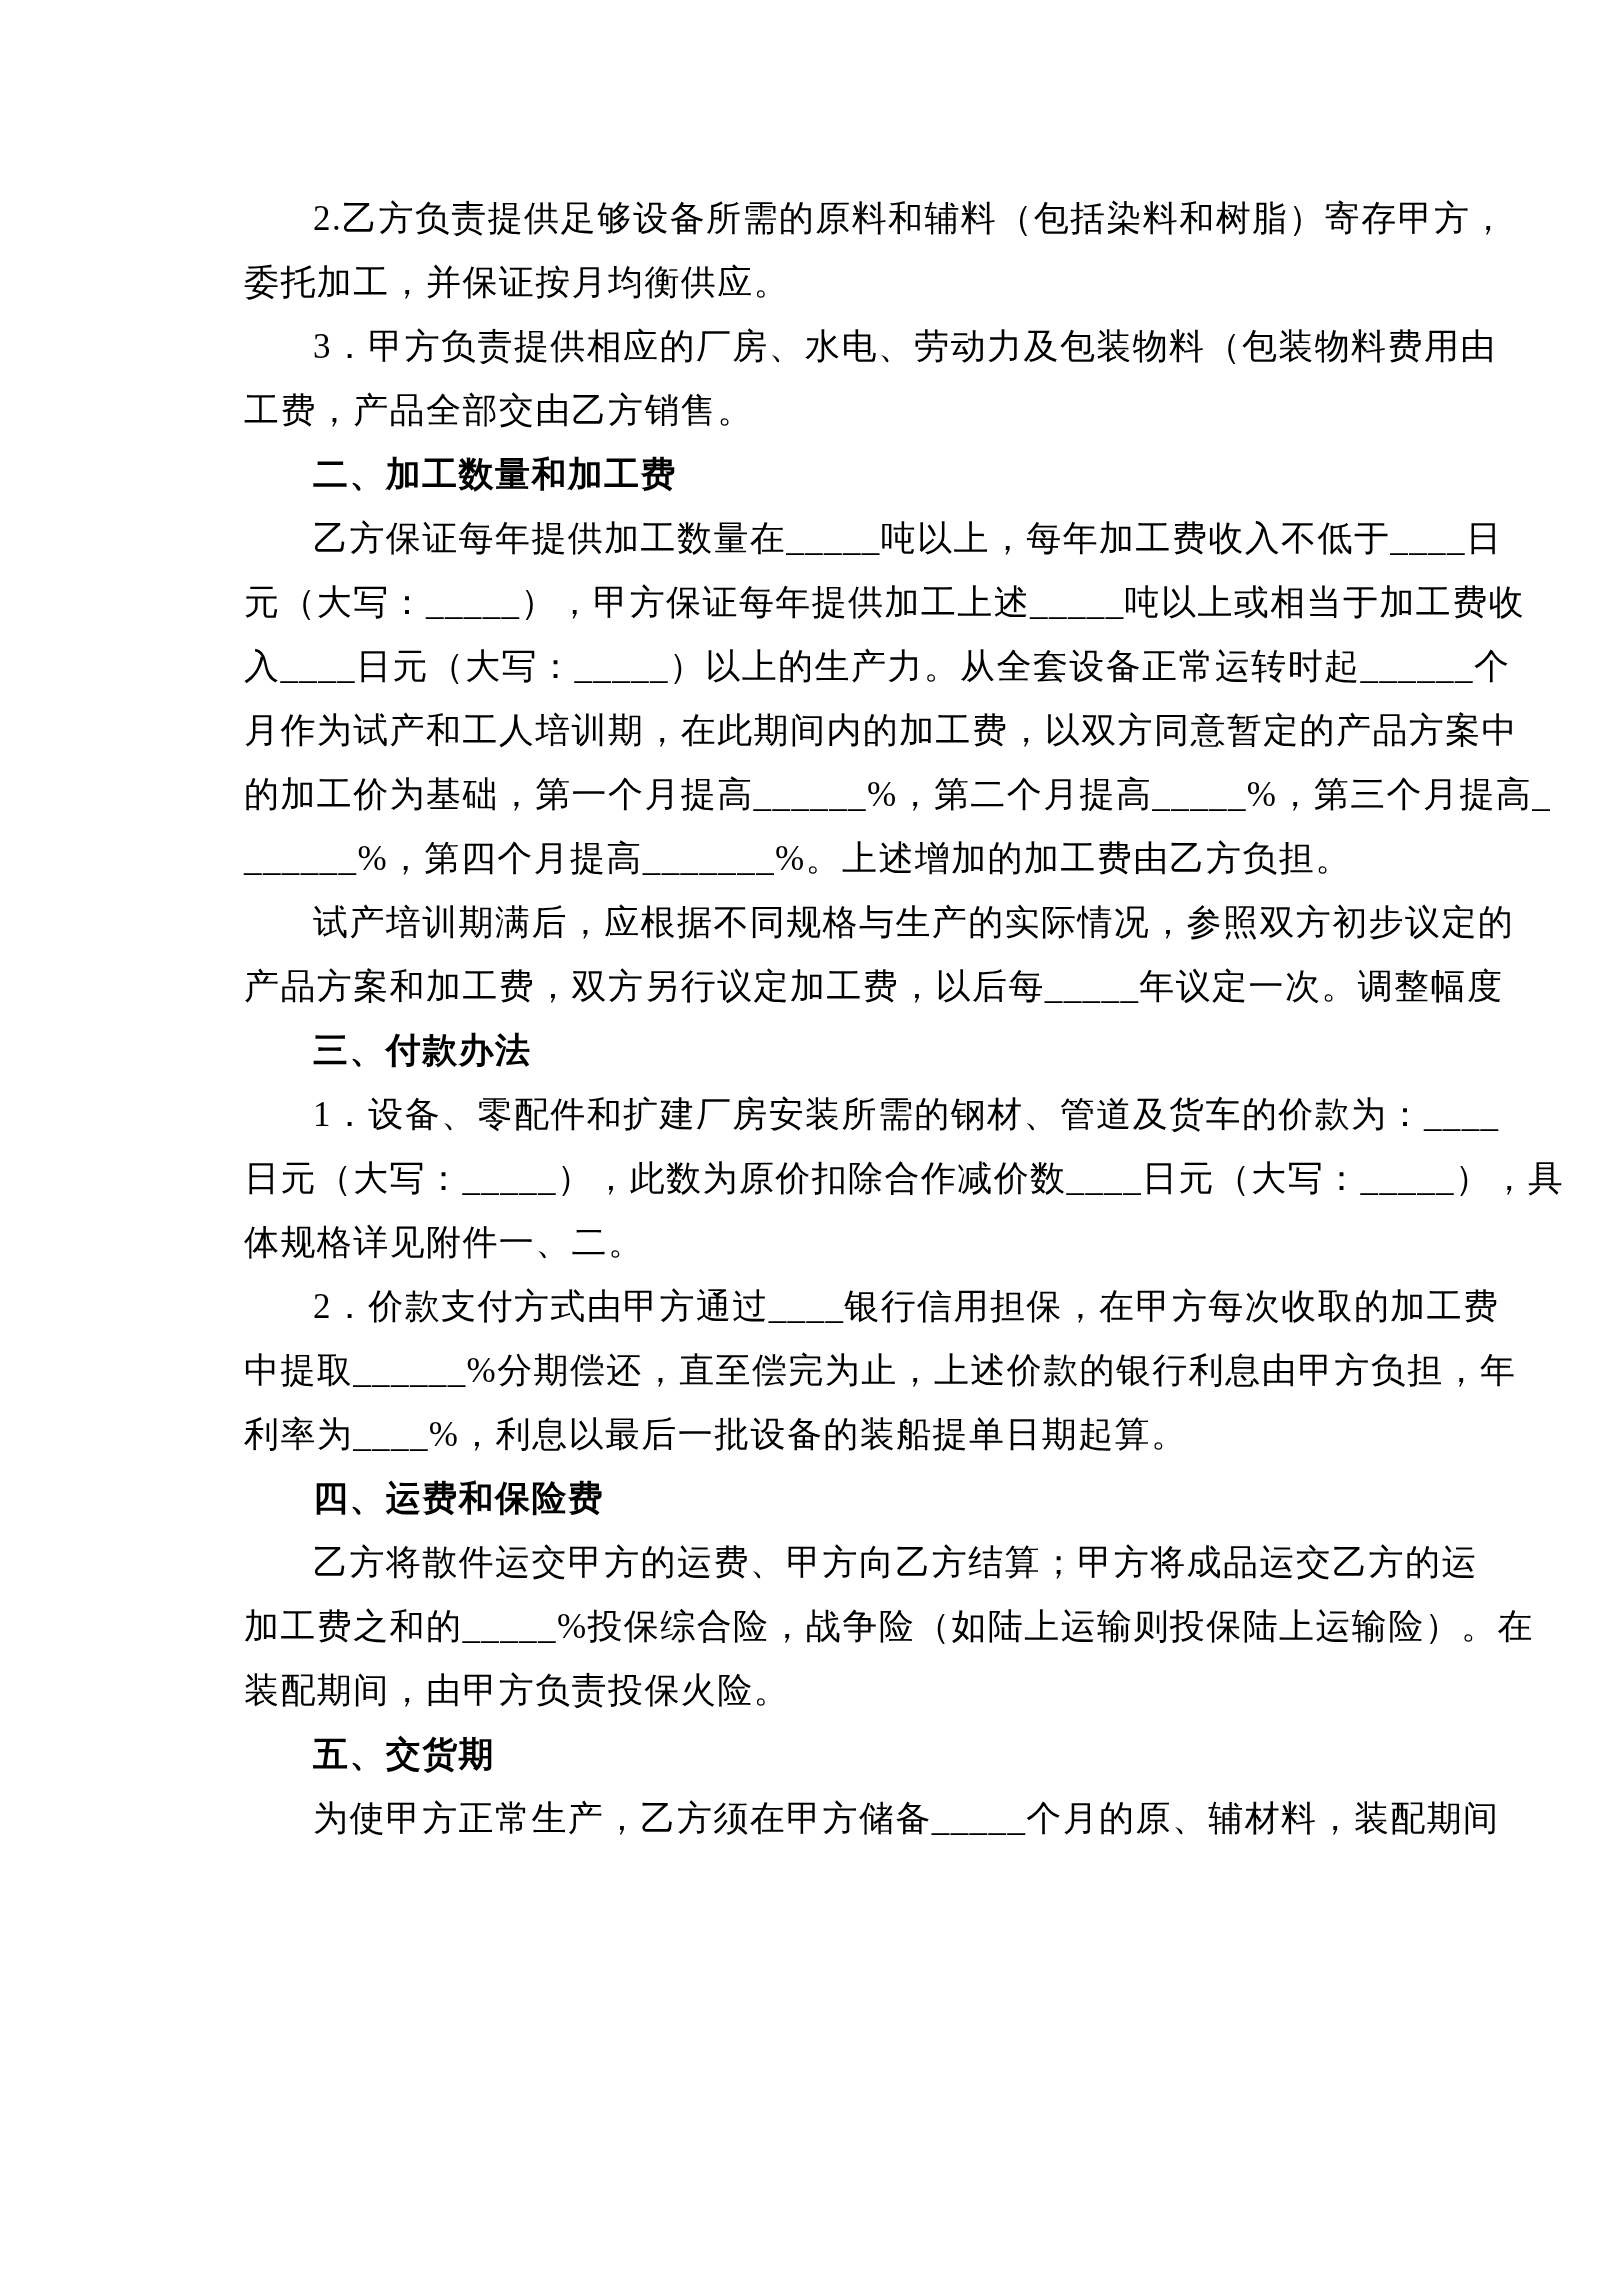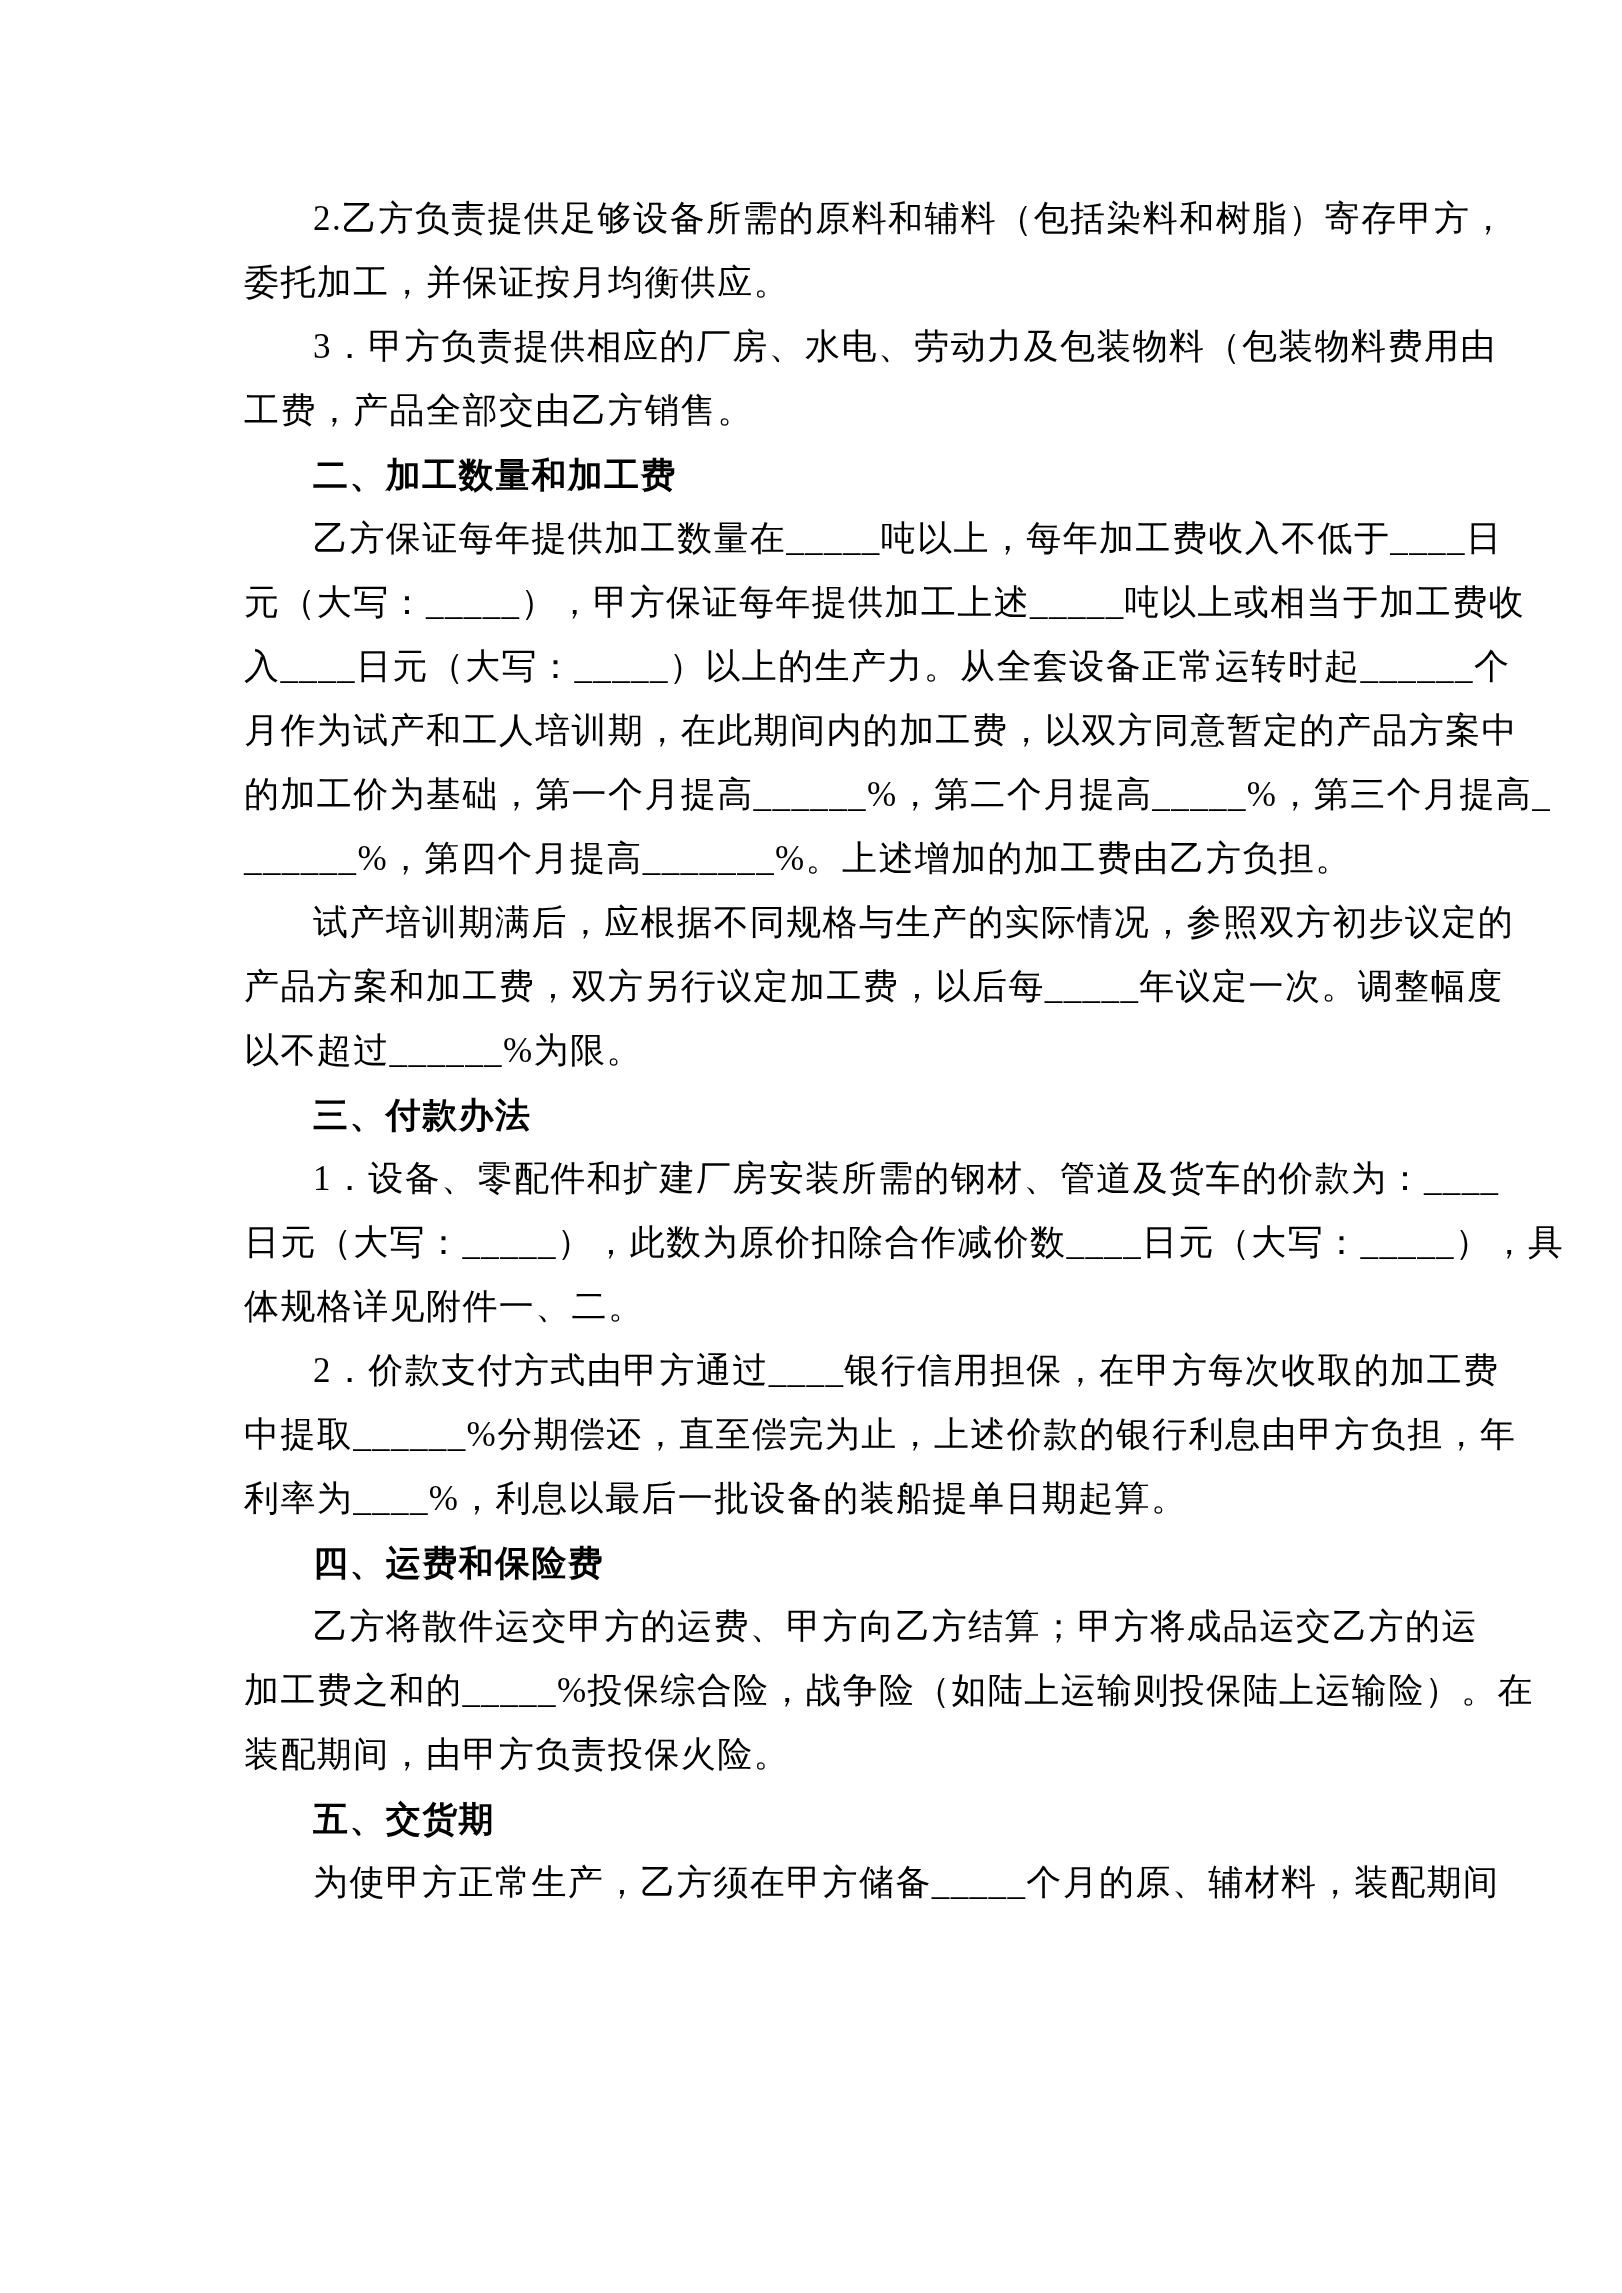--- a/index.html
+++ b/index.html
@@ -25,21 +25,21 @@
     font-size: 35px;
     line-height: 64px;
     letter-spacing: 1.4px;
     color: #000000;
     white-space: nowrap;
   }
   .indent {
     text-indent: 69px;
   }
   .heading {
-    font-family: Liberation Sans, sans-serif;
+    font-family: Liberation Serif, serif;
     font-weight: bold;
   }
   .pagenum {
     position: absolute;
     left: 0;
     right: 0;
     top: 2123px;
     text-align: center;
     font-family: "Liberation Serif", "DejaVu Serif", serif;
     font-size: 31px;
@@ -57,21 +57,20 @@
     <div class="line">工费，产品全部交由乙方销售。</div>
     <div class="line indent heading">二、加工数量和加工费</div>
     <div class="line indent">乙方保证每年提供加工数量在_____吨以上，每年加工费收入不低于____日</div>
     <div class="line">元（大写：_____），甲方保证每年提供加工上述_____吨以上或相当于加工费收</div>
     <div class="line">入____日元（大写：_____）以上的生产力。从全套设备正常运转时起______个</div>
     <div class="line">月作为试产和工人培训期，在此期间内的加工费，以双方同意暂定的产品方案中</div>
     <div class="line">的加工价为基础，第一个月提高______%，第二个月提高_____%，第三个月提高_</div>
     <div class="line">______%，第四个月提高_______%。上述增加的加工费由乙方负担。</div>
     <div class="line indent">试产培训期满后，应根据不同规格与生产的实际情况，参照双方初步议定的</div>
     <div class="line">产品方案和加工费，双方另行议定加工费，以后每_____年议定一次。调整幅度</div>
-    <div class="line">以不超过______%为限。</div>
     <div class="line indent heading">三、付款办法</div>
     <div class="line indent">1．设备、零配件和扩建厂房安装所需的钢材、管道及货车的价款为：____</div>
     <div class="line">日元（大写：_____），此数为原价扣除合作减价数____日元（大写：_____），具</div>
     <div class="line">体规格详见附件一、二。</div>
     <div class="line indent">2．价款支付方式由甲方通过____银行信用担保，在甲方每次收取的加工费</div>
     <div class="line">中提取______%分期偿还，直至偿完为止，上述价款的银行利息由甲方负担，年</div>
     <div class="line">利率为____%，利息以最后一批设备的装船提单日期起算。</div>
     <div class="line indent heading">四、运费和保险费</div>
     <div class="line indent">乙方将散件运交甲方的运费、甲方向乙方结算；甲方将成品运交乙方的运</div>
     <div class="line">加工费之和的_____%投保综合险，战争险（如陆上运输则投保陆上运输险）。在</div>

